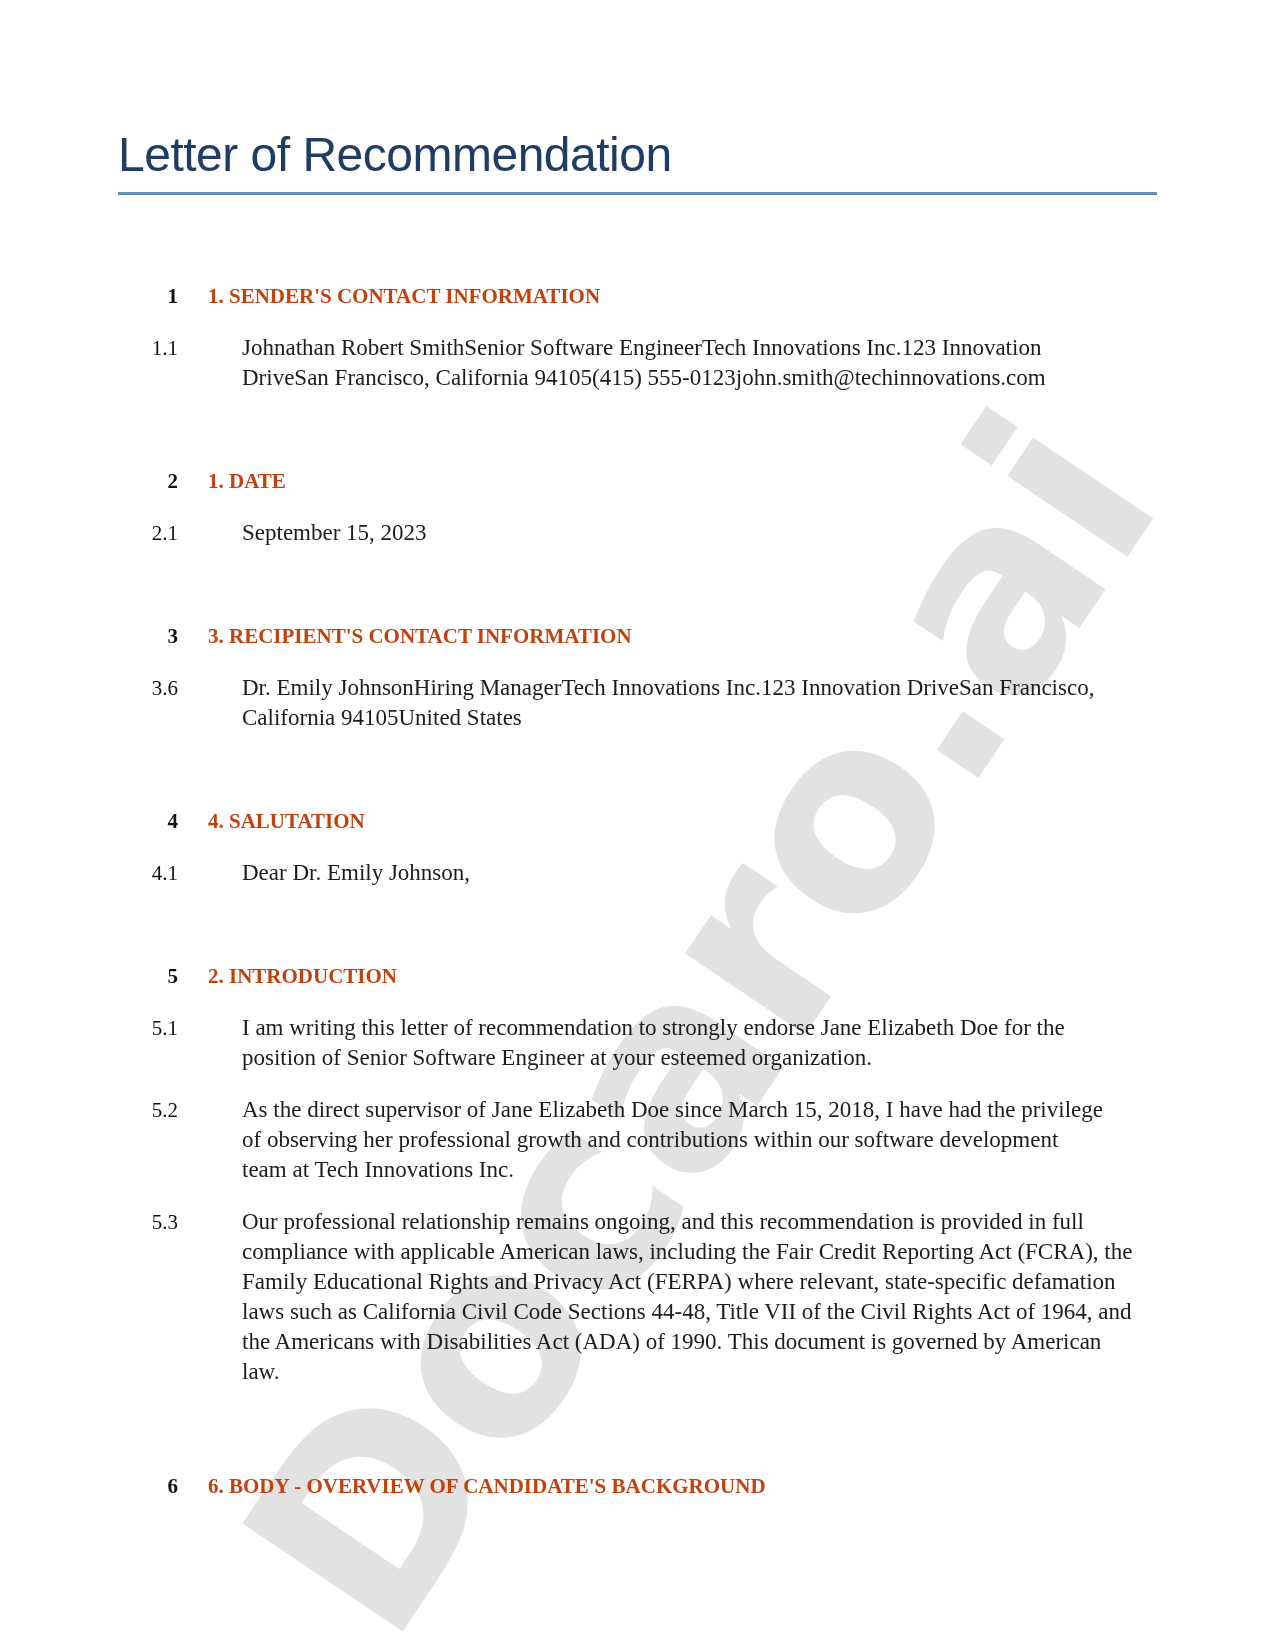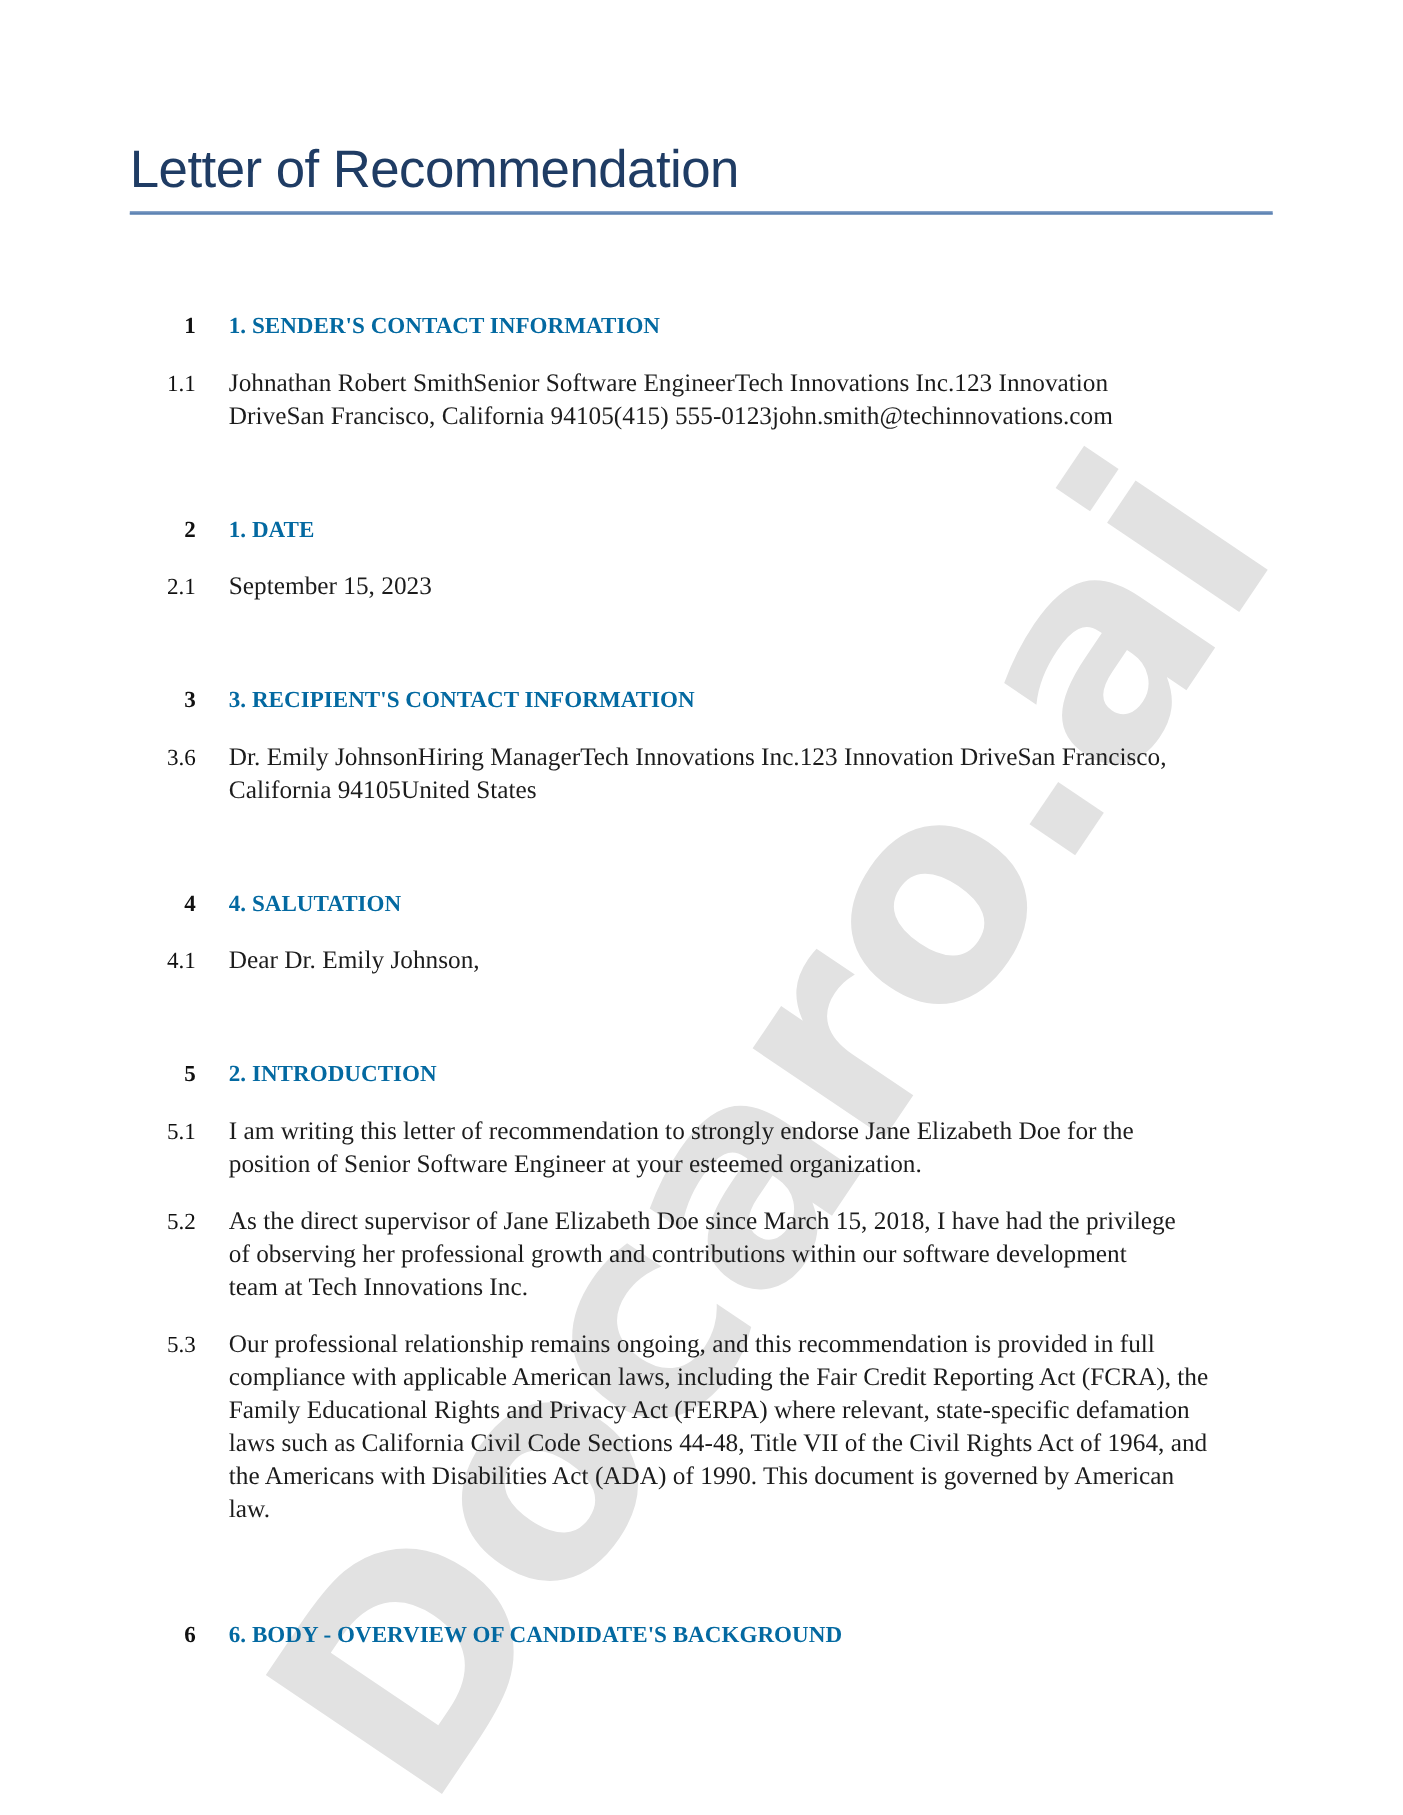--- a/index.html
+++ b/index.html
@@ -74,25 +74,25 @@
     color: #111;
   }
   .heading-row .num { font-weight: 700; }
 
   .content { margin-left: 30px; max-width: 951px; }
 
   h2.heading {
     font-size: 21px;
     line-height: 30px;
     font-weight: 700;
-    color: #0369a1;
+    color: #c2410c;
     letter-spacing: 0px;
   }
 
-  .item { margin-top: 22px; }
+  .item { margin-top: 22px; gap: 34px; }
 
   p.para {
     font-size: 23px;
     line-height: 30px;
     white-space: pre-wrap;
     color: #1c1c1c;
   }
   p.para .b { font-weight: 400; }
 </style>
 </head>

